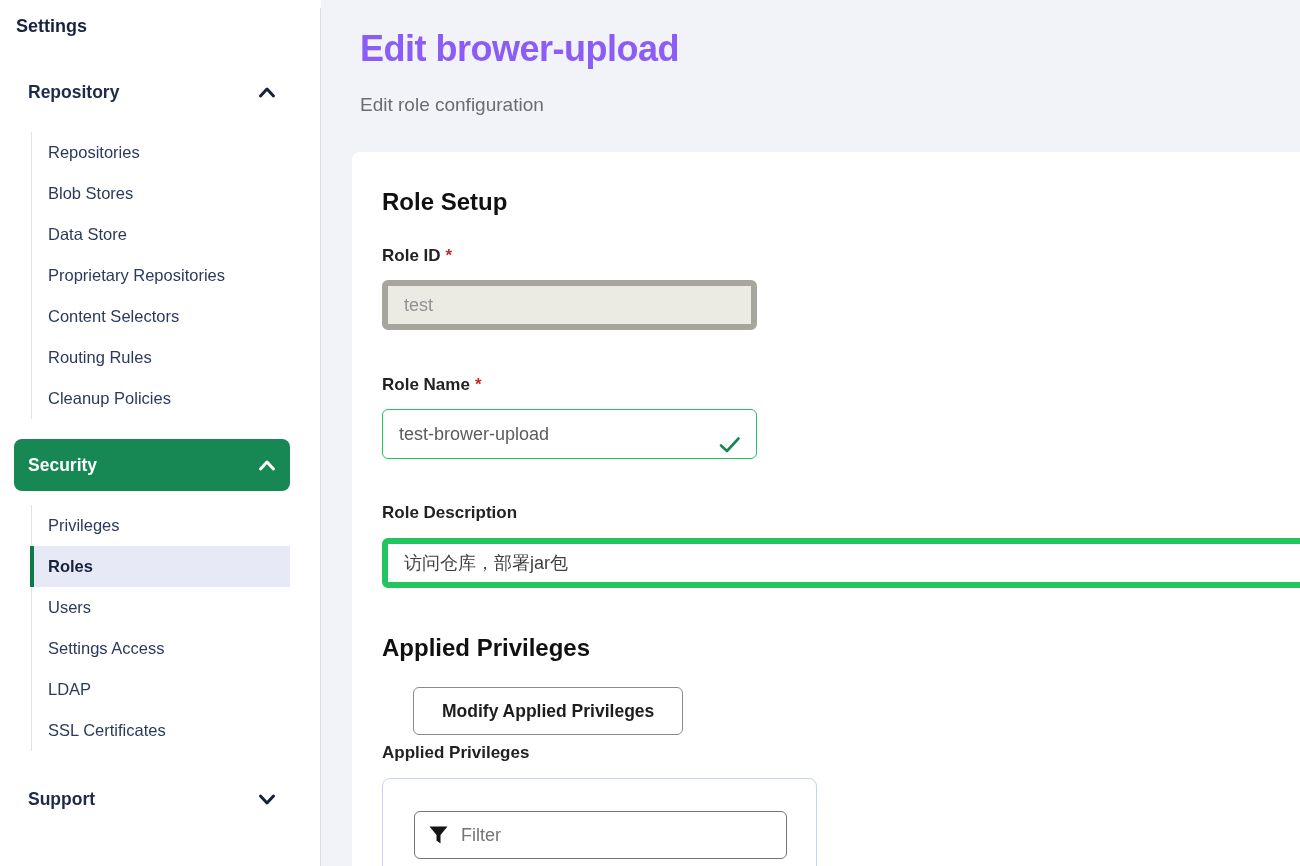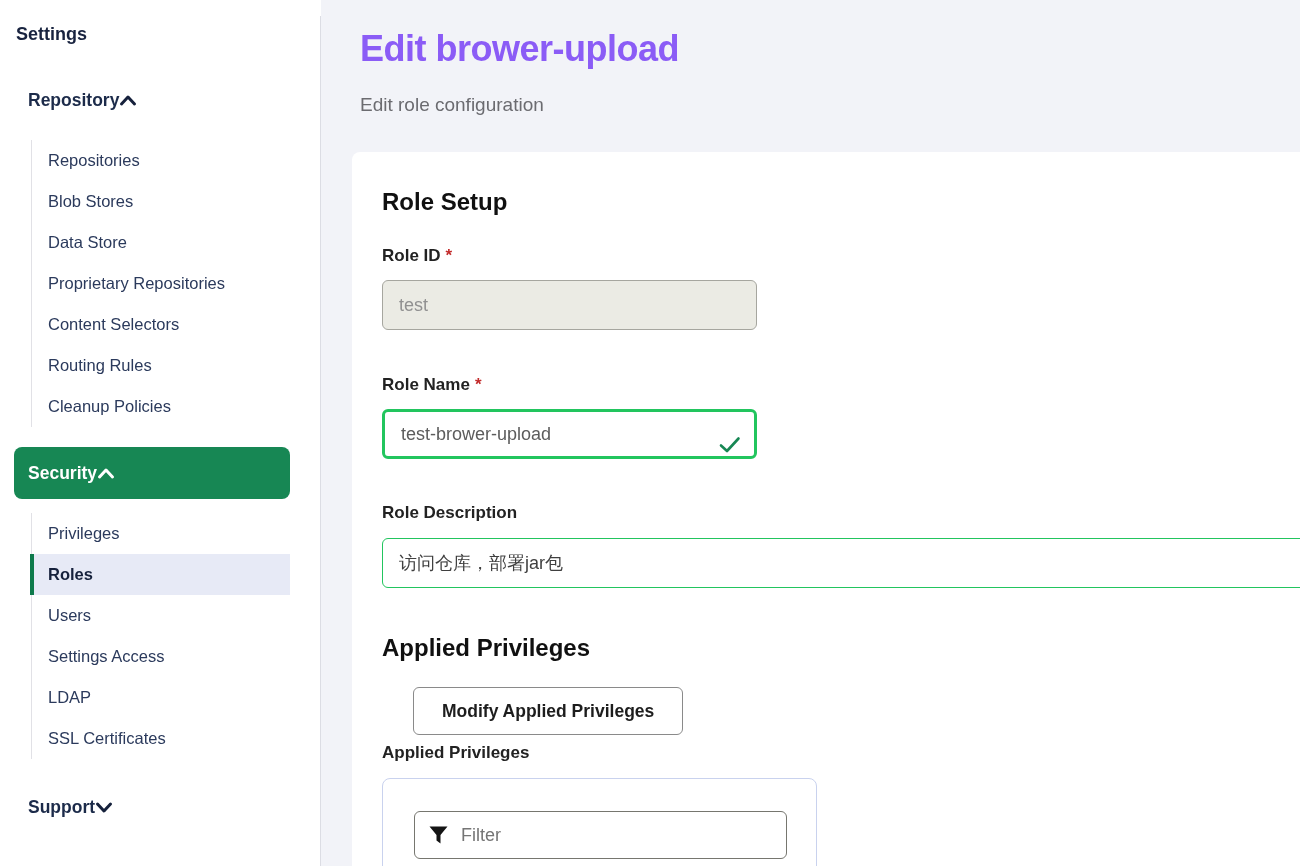--- a/index.html
+++ b/index.html
@@ -6,35 +6,35 @@
   html, body { width: 1300px; height: 866px; }
   body {
     position: relative;
     overflow: hidden;
     font-family: "Liberation Sans", sans-serif;
     background: #ffffff;
   }
 
   
   .sidebar {
-    position: absolute; left: 0; top: 16px; bottom: 0;
+    position: absolute; left: 0; top: 8px; bottom: 0;
     width: 321px;
     background: #ffffff;
     border-right: 1px solid #dcdde4;
     padding-top: 8px;
   }
   .sidebar-title {
     margin: 0 0 0 16px;
     font-size: 18px; font-weight: 700; color: #18233f;
   }
   .section-header {
     height: 52px;
     margin: 0 30px 0 14px;
     padding: 0 14px 0 14px;
-    display: flex; align-items: center; justify-content: flex-start;
+    display: flex; align-items: center; justify-content: space-between;
     border-radius: 8px;
     font-size: 17.5px; font-weight: 600; color: #1c2b4a;
     cursor: pointer;
   }
   .section-header.first { margin-top: 29px; }
   .section-header .chev { display: flex; color: #16213c; }
   .section-header.green {
     background: #178754; color: #ffffff; margin-top: 20px;
   }
   .section-header.green .chev { color: #ffffff; }
@@ -85,36 +85,36 @@
   }
   .req { color: #c22a2a; font-weight: 700; margin-left: 5px; }
   .lbl-roleid { margin-top: 30px; }
   .lbl-rolename { margin-top: 45px; }
   .lbl-roledesc { margin-top: 44px; }
 
   .text-input {
     display: block;
     height: 50px; width: 375px;
     margin-top: 14px;
-    border: 1px solid #22c55e; border-radius: 6px;
+    border: 6px solid #22c55e; border-radius: 6px;
     background: #ffffff;
     padding: 0 16px;
     font-family: "Liberation Sans", sans-serif;
     font-size: 18px; color: #4a4a4a;
     outline: none;
   }
   .text-input:disabled,
   .text-input.disabled {
     background: #ebebe4;
     border-color: #a6a69f;
     color: #919191;
   }
   .input-wrap { position: relative; width: 375px; }
   .input-wrap .text-input { width: 100%; margin-top: 14px; }
-  .input-wrap.valid .text-input { border: 3px solid #22c55e; color: #5c5c5c; }
+  .input-wrap.valid .text-input { border: 1px solid #22c55e; color: #5c5c5c; }
   .valid-check {
     position: absolute; right: 16px; top: 27px;
     display: flex; color: #178754;
   }
   .wide-input { width: 950px; margin-top: 15px; color: #3f3f3f; }
 
   .h2-privs { margin-top: 46px; }
   .modify-btn {
     display: block;
     margin: 25px 0 0 31px;

